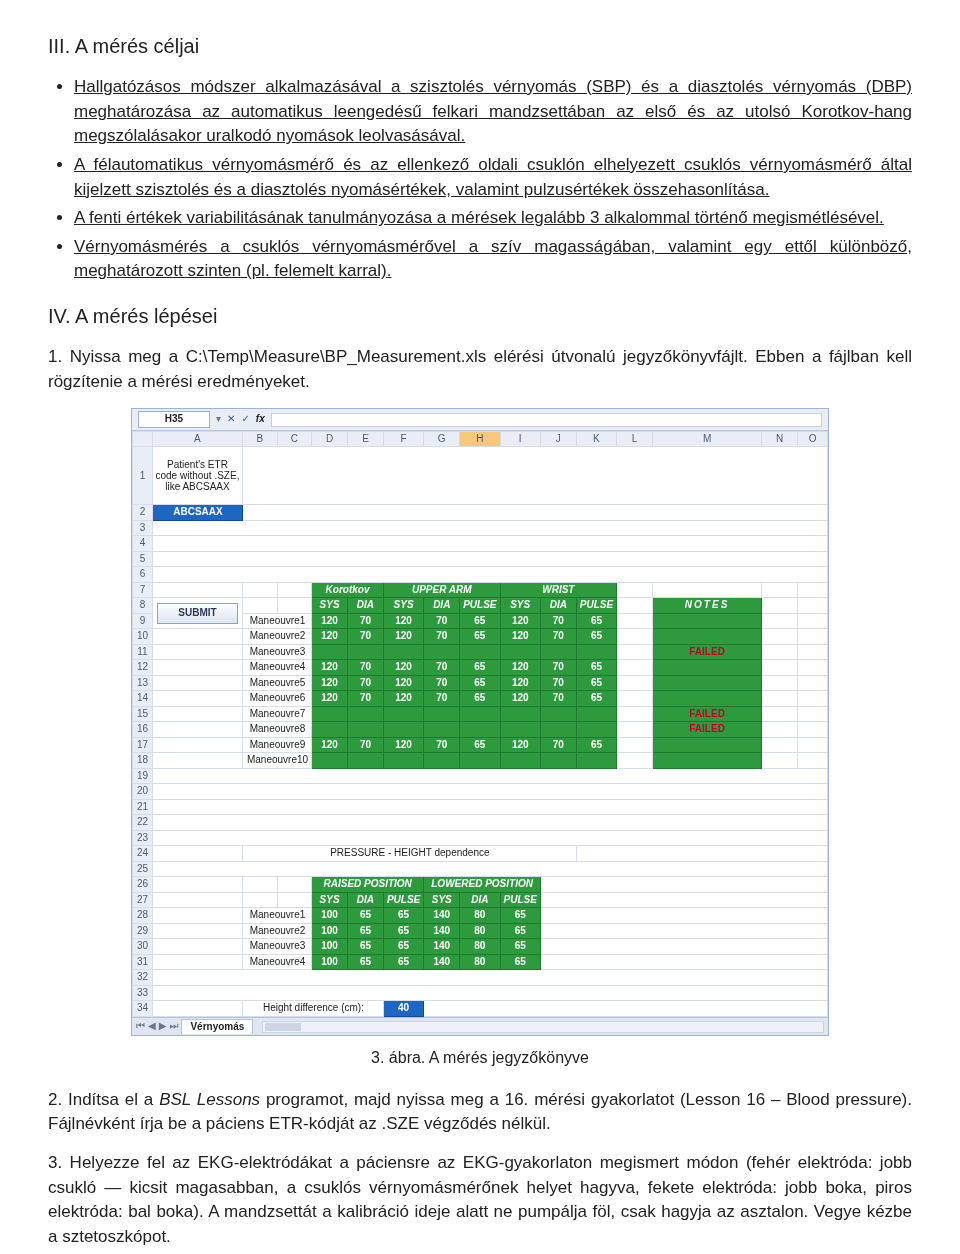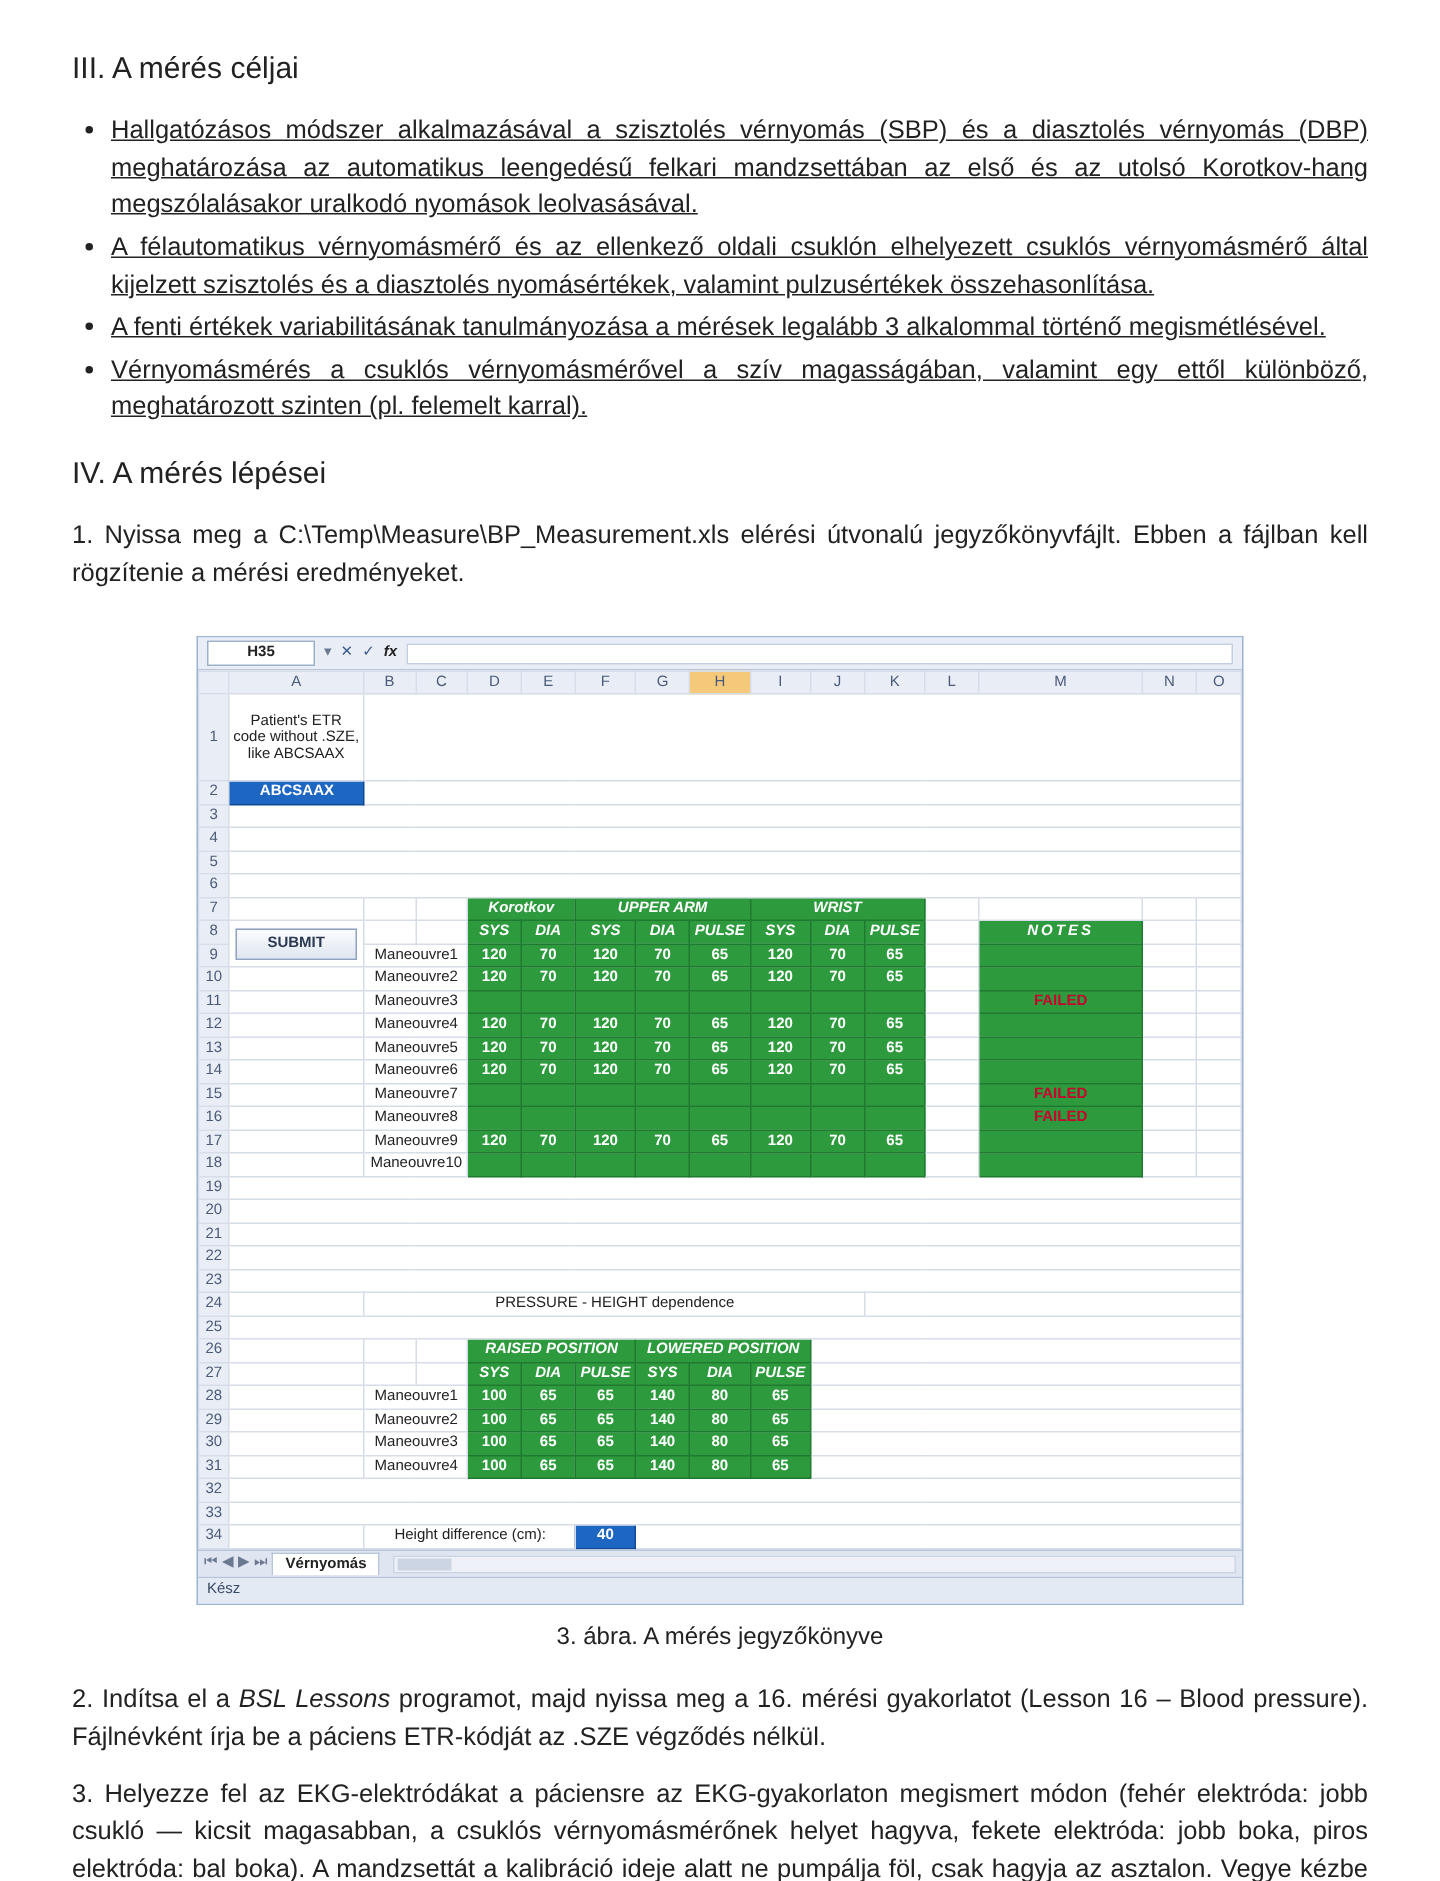--- a/index.html
+++ b/index.html
@@ -19,21 +19,20 @@
   p.step { margin: 10px 0 14px 0; text-align: justify; }
   .italic { font-style: italic; }
   .ss-wrap { display: flex; justify-content: center; margin: 8px 0 10px 0; }
   .screenshot {
     width: 698px;
     border: 1px solid #9cb5d6;
     background: #f4f8fd;
     font-family: Tahoma, Arial, sans-serif;
     font-size: 10px;
     color: #222;
-    margin-top: 16px;
   }
   .formula-bar {
     display: flex; align-items: center; gap: 6px;
     background: #e9eef6; border-bottom: 1px solid #b7c5da;
     padding: 2px 6px;
   }
   .formula-bar .cellref {
     background: #fff; border: 1px solid #9db0c9; width: 72px;
     text-align: center; padding: 0 4px; font-weight: 700;
   }
@@ -481,21 +480,20 @@
     <div class="tabbar">
       <span class="nav">⏮</span>
       <span class="nav">◀</span>
       <span class="nav">▶</span>
       <span class="nav">⏭</span>
       <span class="tab">Vérnyomás</span>
       <div class="scrollbar">
           <div class="thumb"></div>
         </div>
     </div>
-    <div class="statusbar">Kész</div>
   </div>
 </div>
 
 <p class="caption">3. ábra. A mérés jegyzőkönyve</p>
 
 <p class="step">
   <span>2. Indítsa el a </span><span class="italic">BSL Lessons</span><span> programot, majd nyissa meg a 16. mérési gyakorlatot (Lesson 16 – Blood pressure). Fájlnévként írja be a páciens ETR-kódját az .SZE végződés nélkül.</span>
 </p>
 
 <p class="step">3. Helyezze fel az EKG-elektródákat a páciensre az EKG-gyakorlaton megismert módon (fehér elektróda: jobb csukló — kicsit magasabban, a csuklós vérnyomásmérőnek helyet hagyva, fekete elektróda: jobb boka, piros elektróda: bal boka). A mandzsettát a kalibráció ideje alatt ne pumpálja föl, csak hagyja az asztalon. Vegye kézbe a sztetoszkópot.</p>

